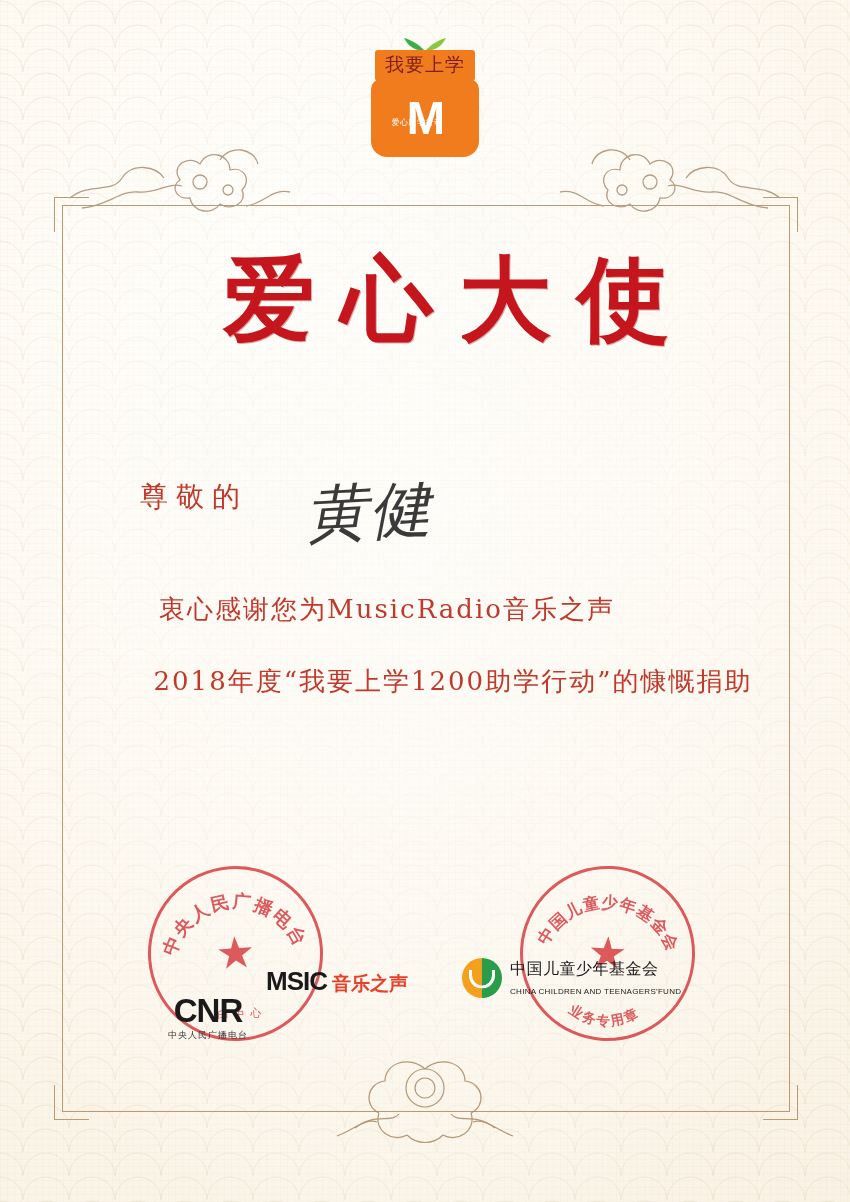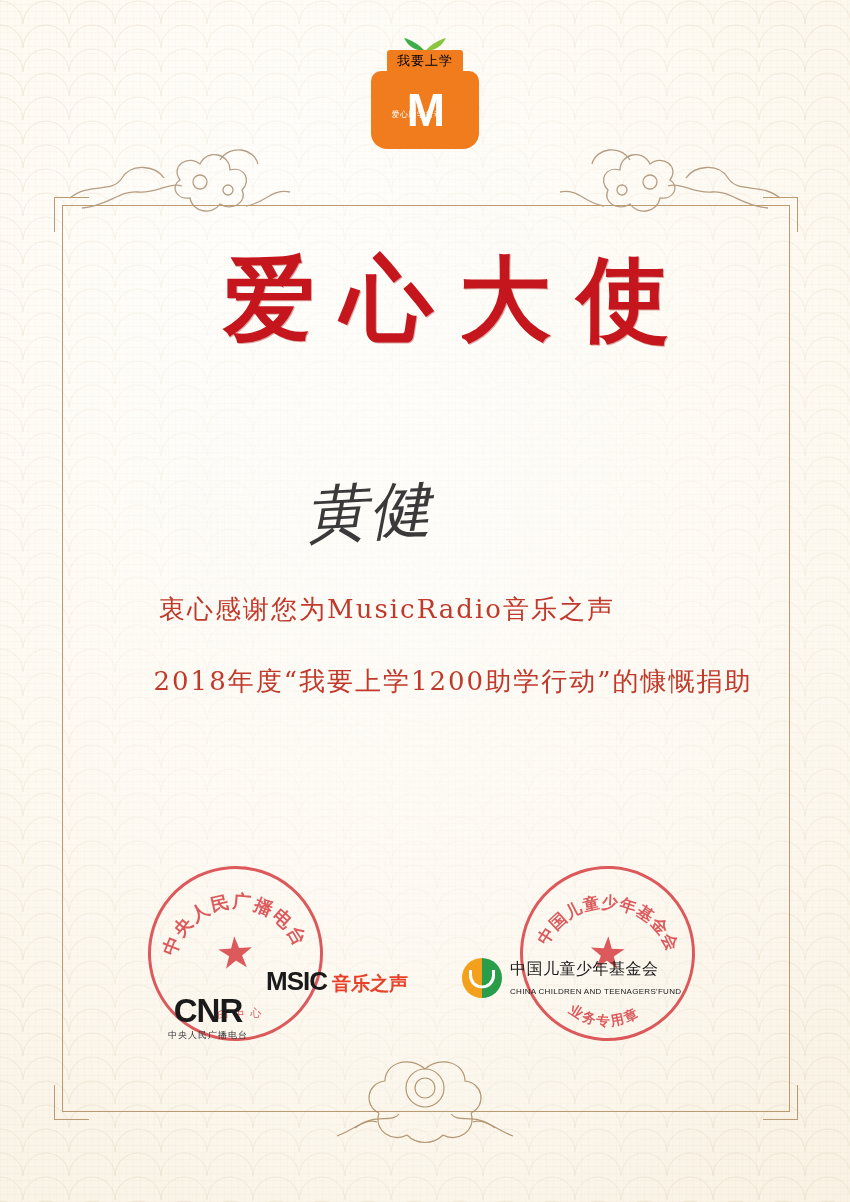--- a/index.html
+++ b/index.html
@@ -64,23 +64,23 @@
     width: 140px;
     text-align: center;
   }
   .logo-leaf {
     position: relative;
     height: 26px;
   }
   .logo-ribbon {
     display: inline-block;
     background: #f07c1e;
-    color: #000000;
-    font-family: "Liberation Sans", sans-serif;
-    font-size: 13px;
+    color: #7f1d1d;
+    font-family: "Liberation Sans", sans-serif;
+    font-size: 19px;
     letter-spacing: 1px;
     padding: 2px 10px 3px;
     border-radius: 3px;
     position: relative;
     top: -4px;
   }
   .logo-shield {
     width: 108px;
     height: 78px;
     margin: 0 auto;
@@ -394,20 +394,21 @@
 
   <div class="border-frame">
     <div class="corner tl"></div>
     <div class="corner tr"></div>
     <div class="corner bl"></div>
     <div class="corner br"></div>
   </div>
 
   <div class="title">爱心大使</div>
 
+  <div class="salutation">尊敬的</div>
   <div class="recipient-name">黄健</div>
   <div class="line-1">衷心感谢您为MusicRadio音乐之声</div>
   <div class="line-2">2018年度“我要上学1200助学行动”的慷慨捐助</div>
 
   <div class="stamp stamp-left">
     <svg class="arc-text" viewBox="0 0 175 175">
       <defs>
         <path id="arcL" d="M 22 98 A 66 66 0 0 1 153 98" fill="none"></path>
       </defs>
       <text font-family="DejaVu Sans, sans-serif" font-size="19" font-weight="bold" fill="#d6373c" letter-spacing="2">

